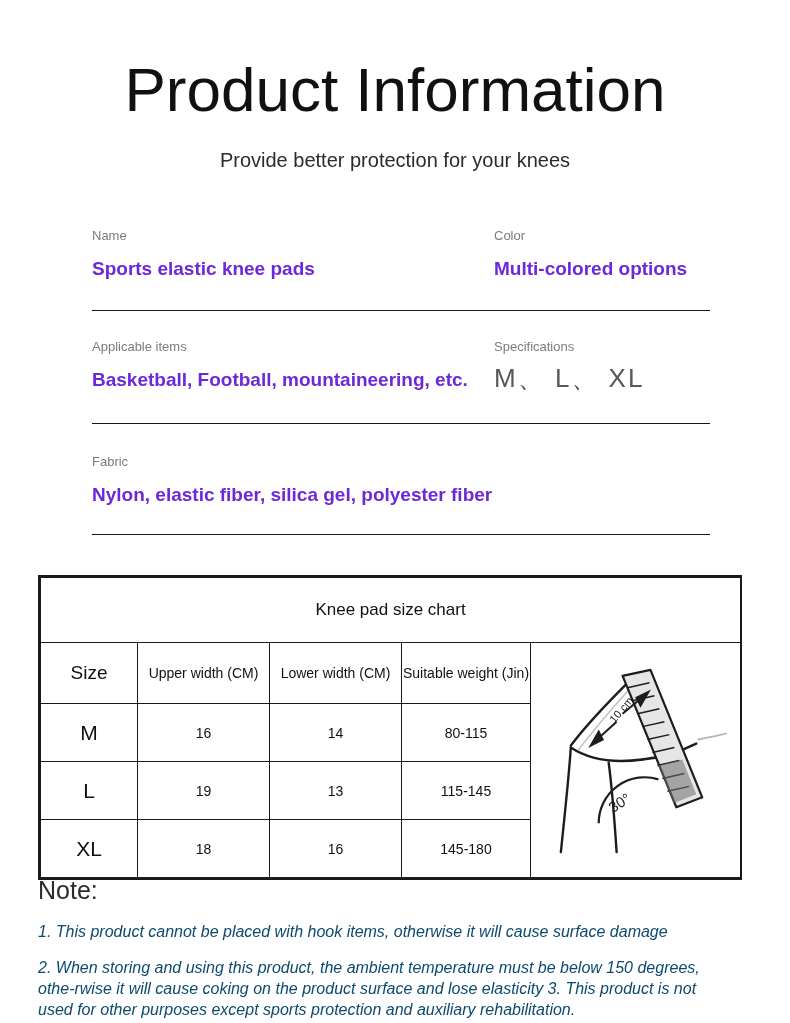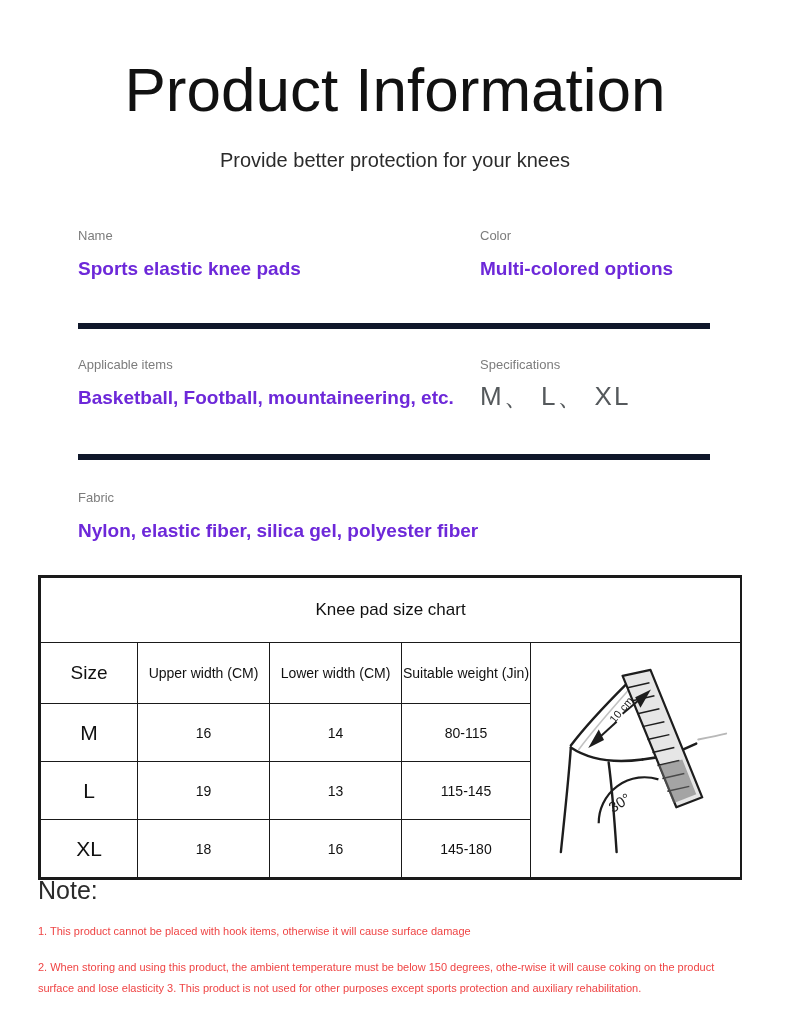--- a/index.html
+++ b/index.html
@@ -51,22 +51,23 @@
 
   
   .specs {
     position: absolute;
     left: 78px;
     top: 228px;
     width: 632px;
   }
   .spec-row {
     position: relative;
-    border-bottom: 6px solid #0f172a;
-    padding-bottom: 21px;
+    border-bottom: 1px solid #0f172a;
+    padding-bottom: 8px;
+    margin-left: 14px;
   }
   .spec-row.r1 { height: 74px; }
   .spec-row.r2 { height: 76px; margin-top: 28px; }
   .spec-row.r3 { height: 72px; margin-top: 30px; }
 
   .spec-cell {
     position: absolute;
     top: 0;
   }
   .spec-cell.left  { left: 0; }
@@ -170,24 +171,25 @@
     color: #2b2b2b;
     font-weight: 400;
   }
   .note-list {
     position: absolute;
     left: 38px;
     top: 921px;
     width: 682px;
   }
   .note-item {
-    font-size: 11px;
+    font-size: 16px;
     line-height: 21px;
-    color: #ef4444;
-    font-weight: 400;
+    color: #0c4a6e;
+    font-weight: 400;
+    font-style: italic;
   }
   .note-item.n2 {
     margin-top: 15px;
   }
 </style>
 </head>
 <body>
 
 <div class="page">
 

